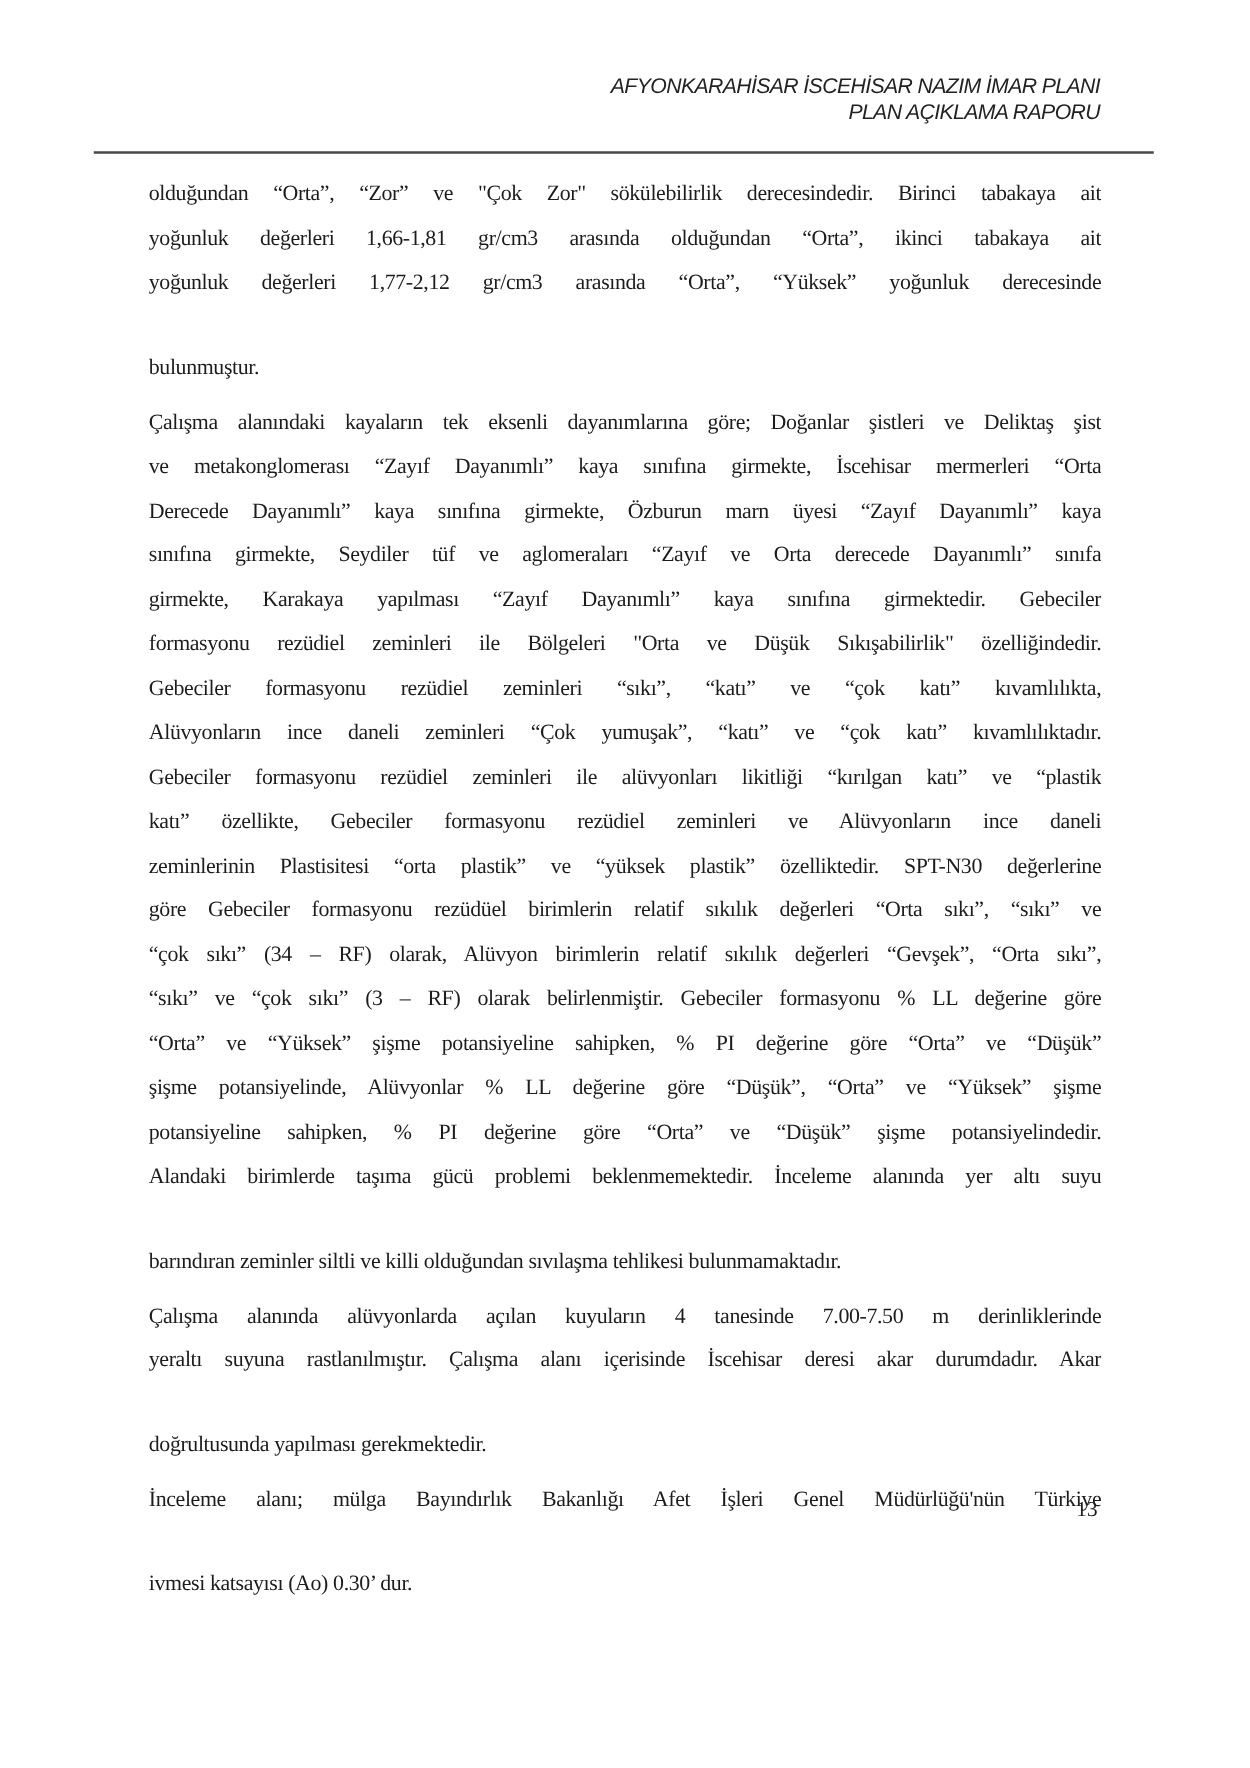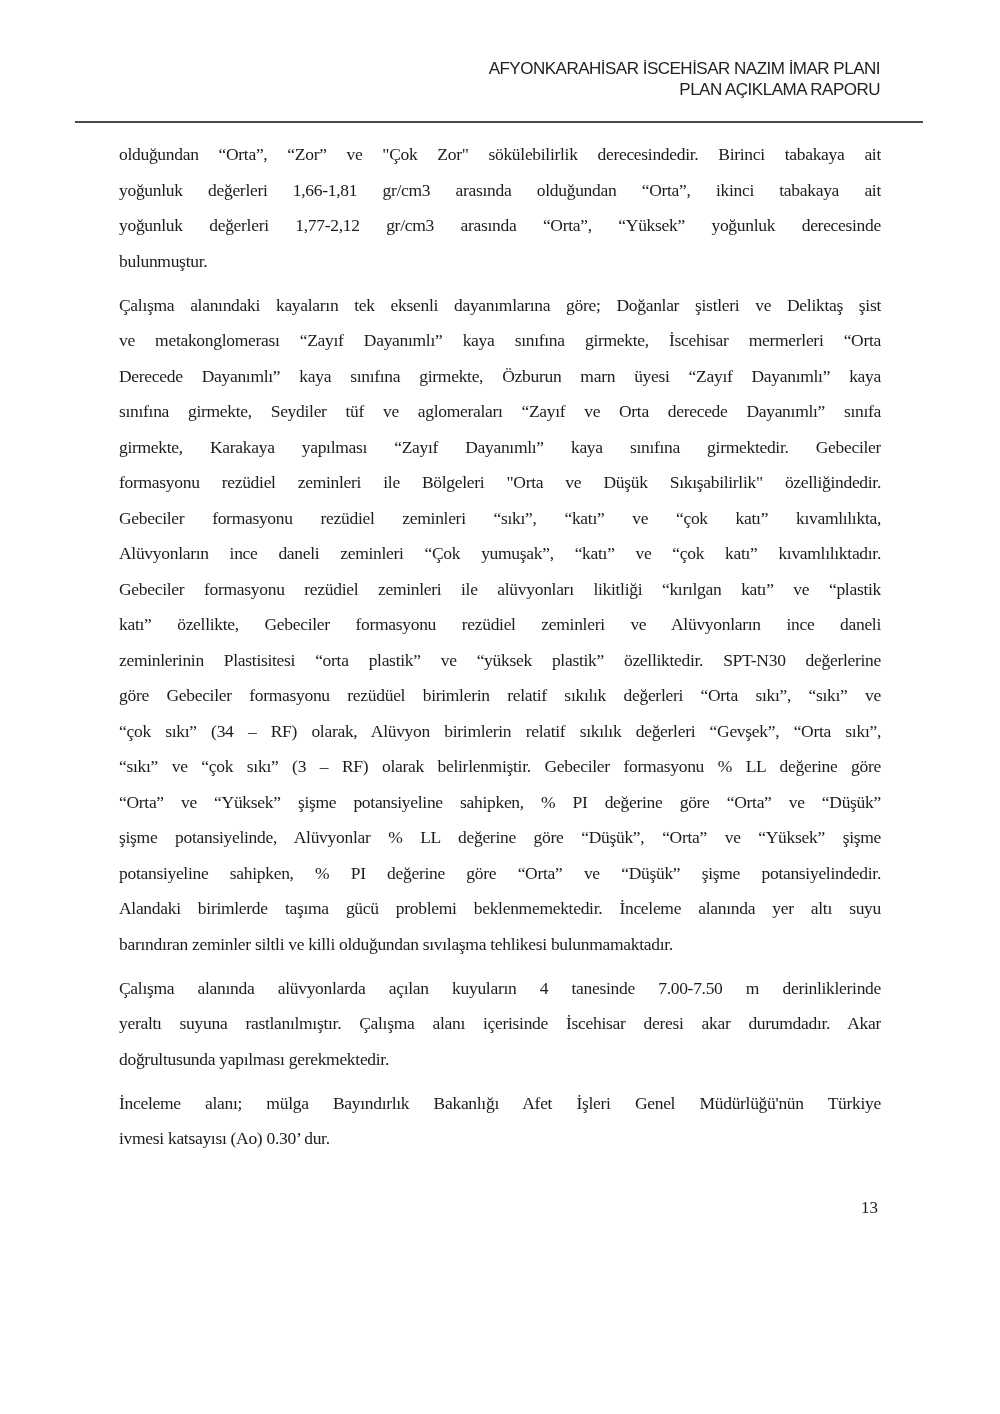--- a/index.html
+++ b/index.html
@@ -17,20 +17,21 @@
     top: 58px;
     right: 120px;
     text-align: right;
     font-family: "Liberation Sans", sans-serif;
     font-size: 17px;
     font-weight: 500;
     letter-spacing: -0.5px;
     line-height: 21px;
     color: #222222;
     white-space: nowrap;
+    font-style: italic;
   }
   .header-rule {
     position: absolute;
     top: 121px;
     left: 75px;
     width: 848px;
     height: 2px;
     background: #4a4a4a;
   }
   .document-body {
@@ -46,20 +47,21 @@
     font-size: 17.5px;
     letter-spacing: -0.3px;
     text-align: justify;
     text-align-last: justify;
     -moz-text-align-last: justify;
     white-space: normal;
     overflow: hidden;
   }
   .line.last {
     text-align-last: left;
+    margin-top: 32px;
     -moz-text-align-last: left;
   }
   .page-number {
     position: absolute;
     top: 1198px;
     right: 122px;
     font-family: Liberation Serif, serif;
     font-size: 17px;
     color: #1c1c1c;
   }

